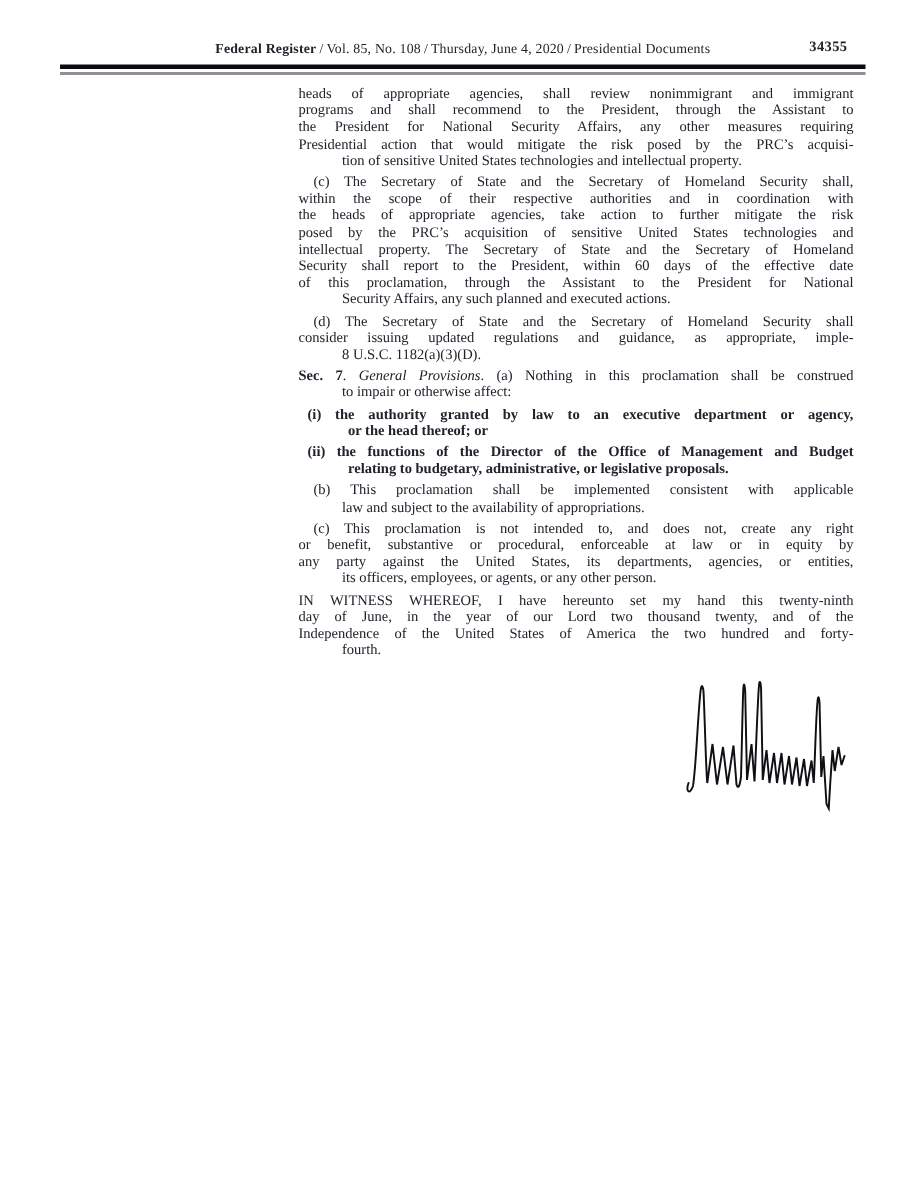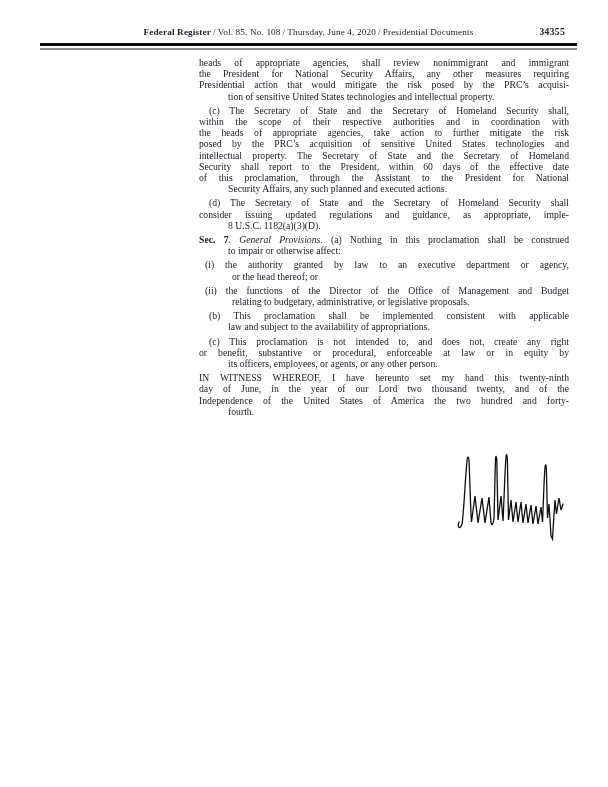--- a/index.html
+++ b/index.html
@@ -31,21 +31,21 @@
 
   
   .body-col {
     position:absolute; left:199px; top:57px; width:370px;
     font-size:9.7px; line-height:11.2px;
   }
   .para + .para { margin-top:3px; }
   .line { text-align:justify; text-align-last:justify; }
   .line.last { text-align:center; text-align-last:left;margin-left:29px; }
   .para.indent .line.first { text-indent:10px; }
-  .para.sub { margin-left:4px; }
+  .para.sub { margin-left:4px;font-weight:bold; }
   .para.sub .line.first { text-indent:2px; }
   .run-b { font-weight:bold; }
   .run-i { font-style:italic;margin-top:30px; }
 
   
   .signature { position:absolute; left:456px; top:452px; width:115px; height:90px; }
   .signature svg { display:block; width:115px; height:90px; }
 
   
   .fr-doc {
@@ -64,20 +64,21 @@
       <b>Federal Register</b><span> / Vol. 85, No. 108 / Thursday, June 4, 2020 / Presidential Documents</span>
     </div>
     <div class="folio">34355</div>
   </div>
   <div class="rule-black"></div>
   <div class="rule-gray"></div>
 
   <main class="body-col">
       <div class="para plain">
         <div class="line first">heads of appropriate agencies, shall review nonimmigrant and immigrant</div>
+        <div class="line">programs and shall recommend to the President, through the Assistant to</div>
         <div class="line">the President for National Security Affairs, any other measures requiring</div>
         <div class="line">Presidential action that would mitigate the risk posed by the PRC’s acquisi-</div>
         <div class="line last">tion of sensitive United States technologies and intellectual property.</div>
       </div>
       <div class="para indent">
         <div class="line first">(c) The Secretary of State and the Secretary of Homeland Security shall,</div>
         <div class="line">within the scope of their respective authorities and in coordination with</div>
         <div class="line">the heads of appropriate agencies, take action to further mitigate the risk</div>
         <div class="line">posed by the PRC’s acquisition of sensitive United States technologies and</div>
         <div class="line">intellectual property. The Secretary of State and the Secretary of Homeland</div>
@@ -102,20 +103,21 @@
         <div class="line first">(ii) the functions of the Director of the Office of Management and Budget</div>
         <div class="line last">relating to budgetary, administrative, or legislative proposals.</div>
       </div>
       <div class="para indent">
         <div class="line first">(b) This proclamation shall be implemented consistent with applicable</div>
         <div class="line last">law and subject to the availability of appropriations.</div>
       </div>
       <div class="para indent">
         <div class="line first">(c) This proclamation is not intended to, and does not, create any right</div>
         <div class="line">or benefit, substantive or procedural, enforceable at law or in equity by</div>
+        <div class="line">any party against the United States, its departments, agencies, or entities,</div>
         <div class="line last">its officers, employees, or agents, or any other person.</div>
       </div>
       <div class="para plain">
         <div class="line first">IN WITNESS WHEREOF, I have hereunto set my hand this twenty-ninth</div>
         <div class="line">day of June, in the year of our Lord two thousand twenty, and of the</div>
         <div class="line">Independence of the United States of America the two hundred and forty-</div>
         <div class="line last">fourth.</div>
       </div>
     </main>
 

